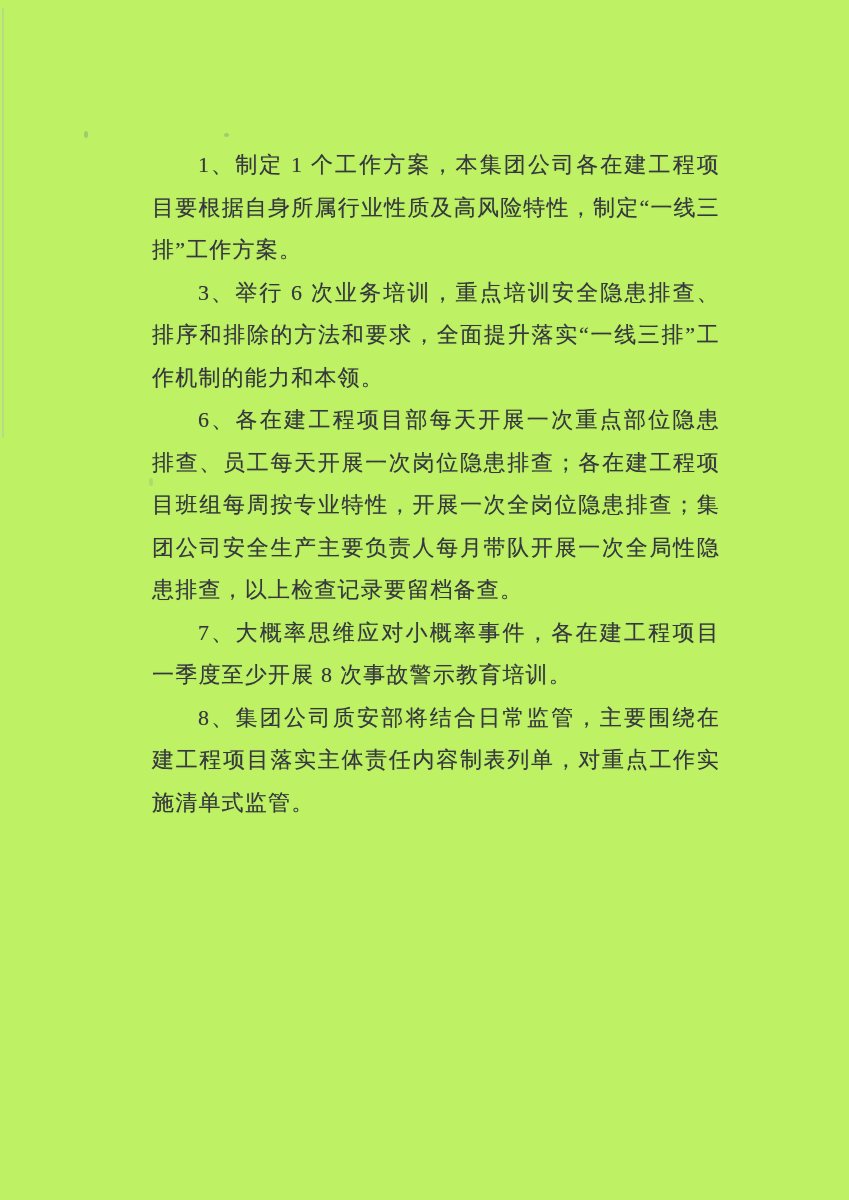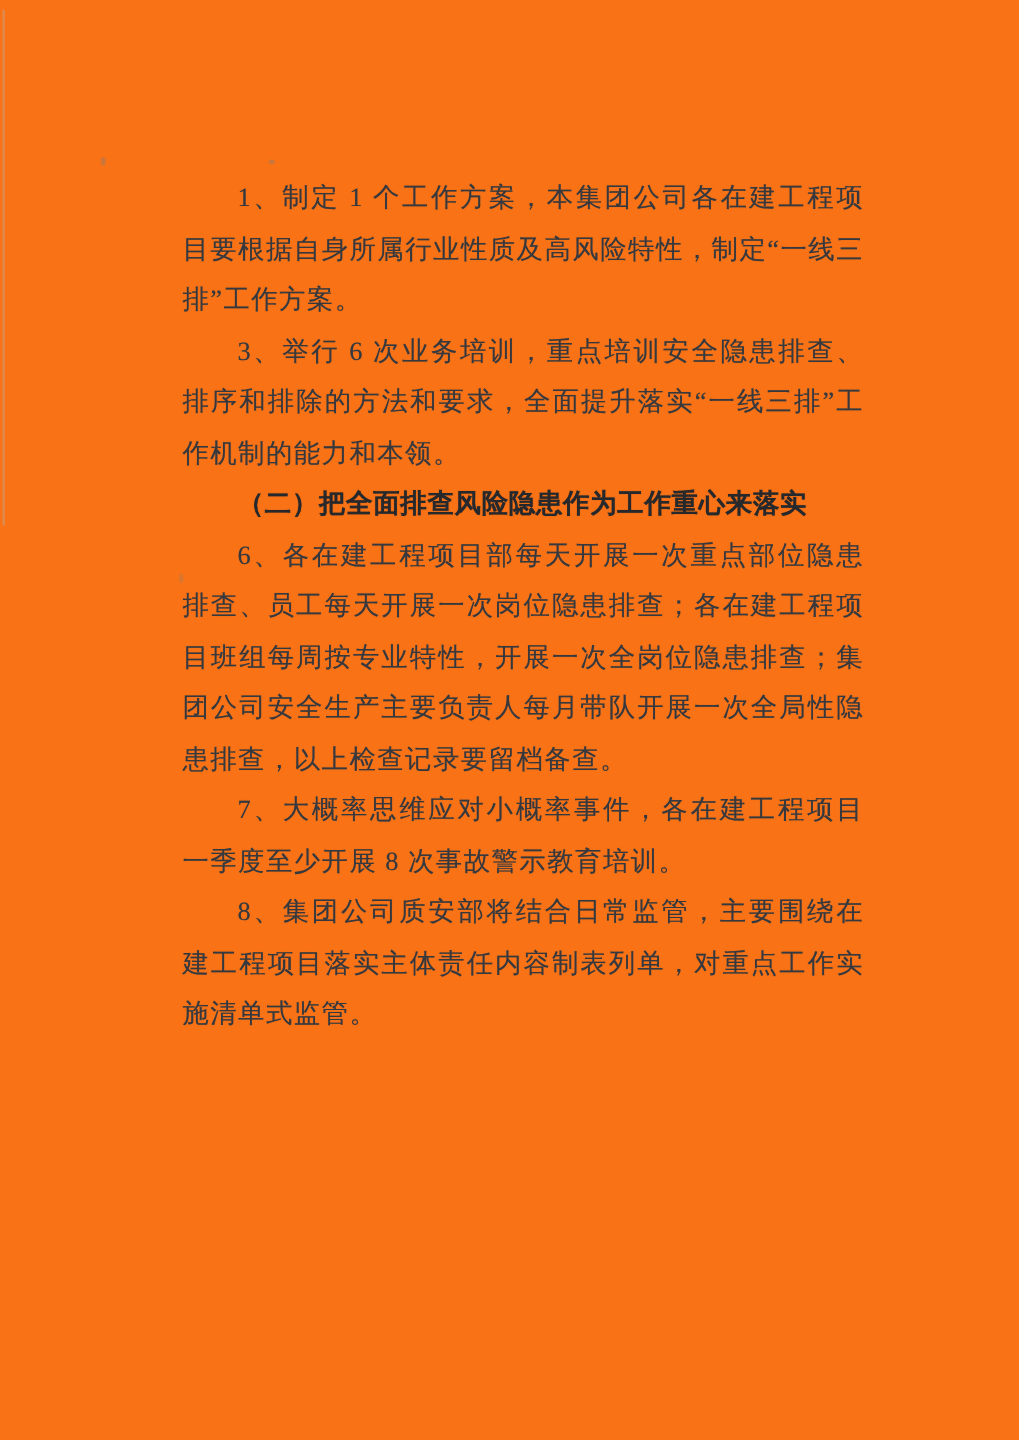--- a/index.html
+++ b/index.html
@@ -4,21 +4,21 @@
 <style>
   html, body {
     margin: 0;
     padding: 0;
     background: #e8e8e8;
   }
   .page {
     position: relative;
     width: 849px;
     height: 1200px;
-    background: #f97316;
+    background: #bef264;
     overflow: hidden;
     font-family: "Liberation Serif", "DejaVu Serif", serif;
   }
   
   .scan-edge {
     position: absolute;
     left: 2px;
     top: 8px;
     width: 2px;
     height: 430px;
@@ -66,20 +66,19 @@
 <div class="page">
 
   <div class="scan-edge"></div>
   <div class="speck s1"></div>
   <div class="speck s2"></div>
   <div class="speck s3"></div>
 
   <div class="content">
     <p>1、制定 1 个工作方案，本集团公司各在建工程项目要根据自身所属行业性质及高风险特性，制定“一线三排”工作方案。</p>
     <p>3、举行 6 次业务培训，重点培训安全隐患排查、排序和排除的方法和要求，全面提升落实“一线三排”工作机制的能力和本领。</p>
-    <p class="heading">（二）把全面排查风险隐患作为工作重心来落实</p>
     <p>6、各在建工程项目部每天开展一次重点部位隐患排查、员工每天开展一次岗位隐患排查；各在建工程项目班组每周按专业特性，开展一次全岗位隐患排查；集团公司安全生产主要负责人每月带队开展一次全局性隐患排查，以上检查记录要留档备查。</p>
     <p>7、大概率思维应对小概率事件，各在建工程项目一季度至少开展 8 次事故警示教育培训。</p>
     <p>8、集团公司质安部将结合日常监管，主要围绕在建工程项目落实主体责任内容制表列单，对重点工作实施清单式监管。</p>
 
   </div>
 
 </div>
 
 </body></html>

